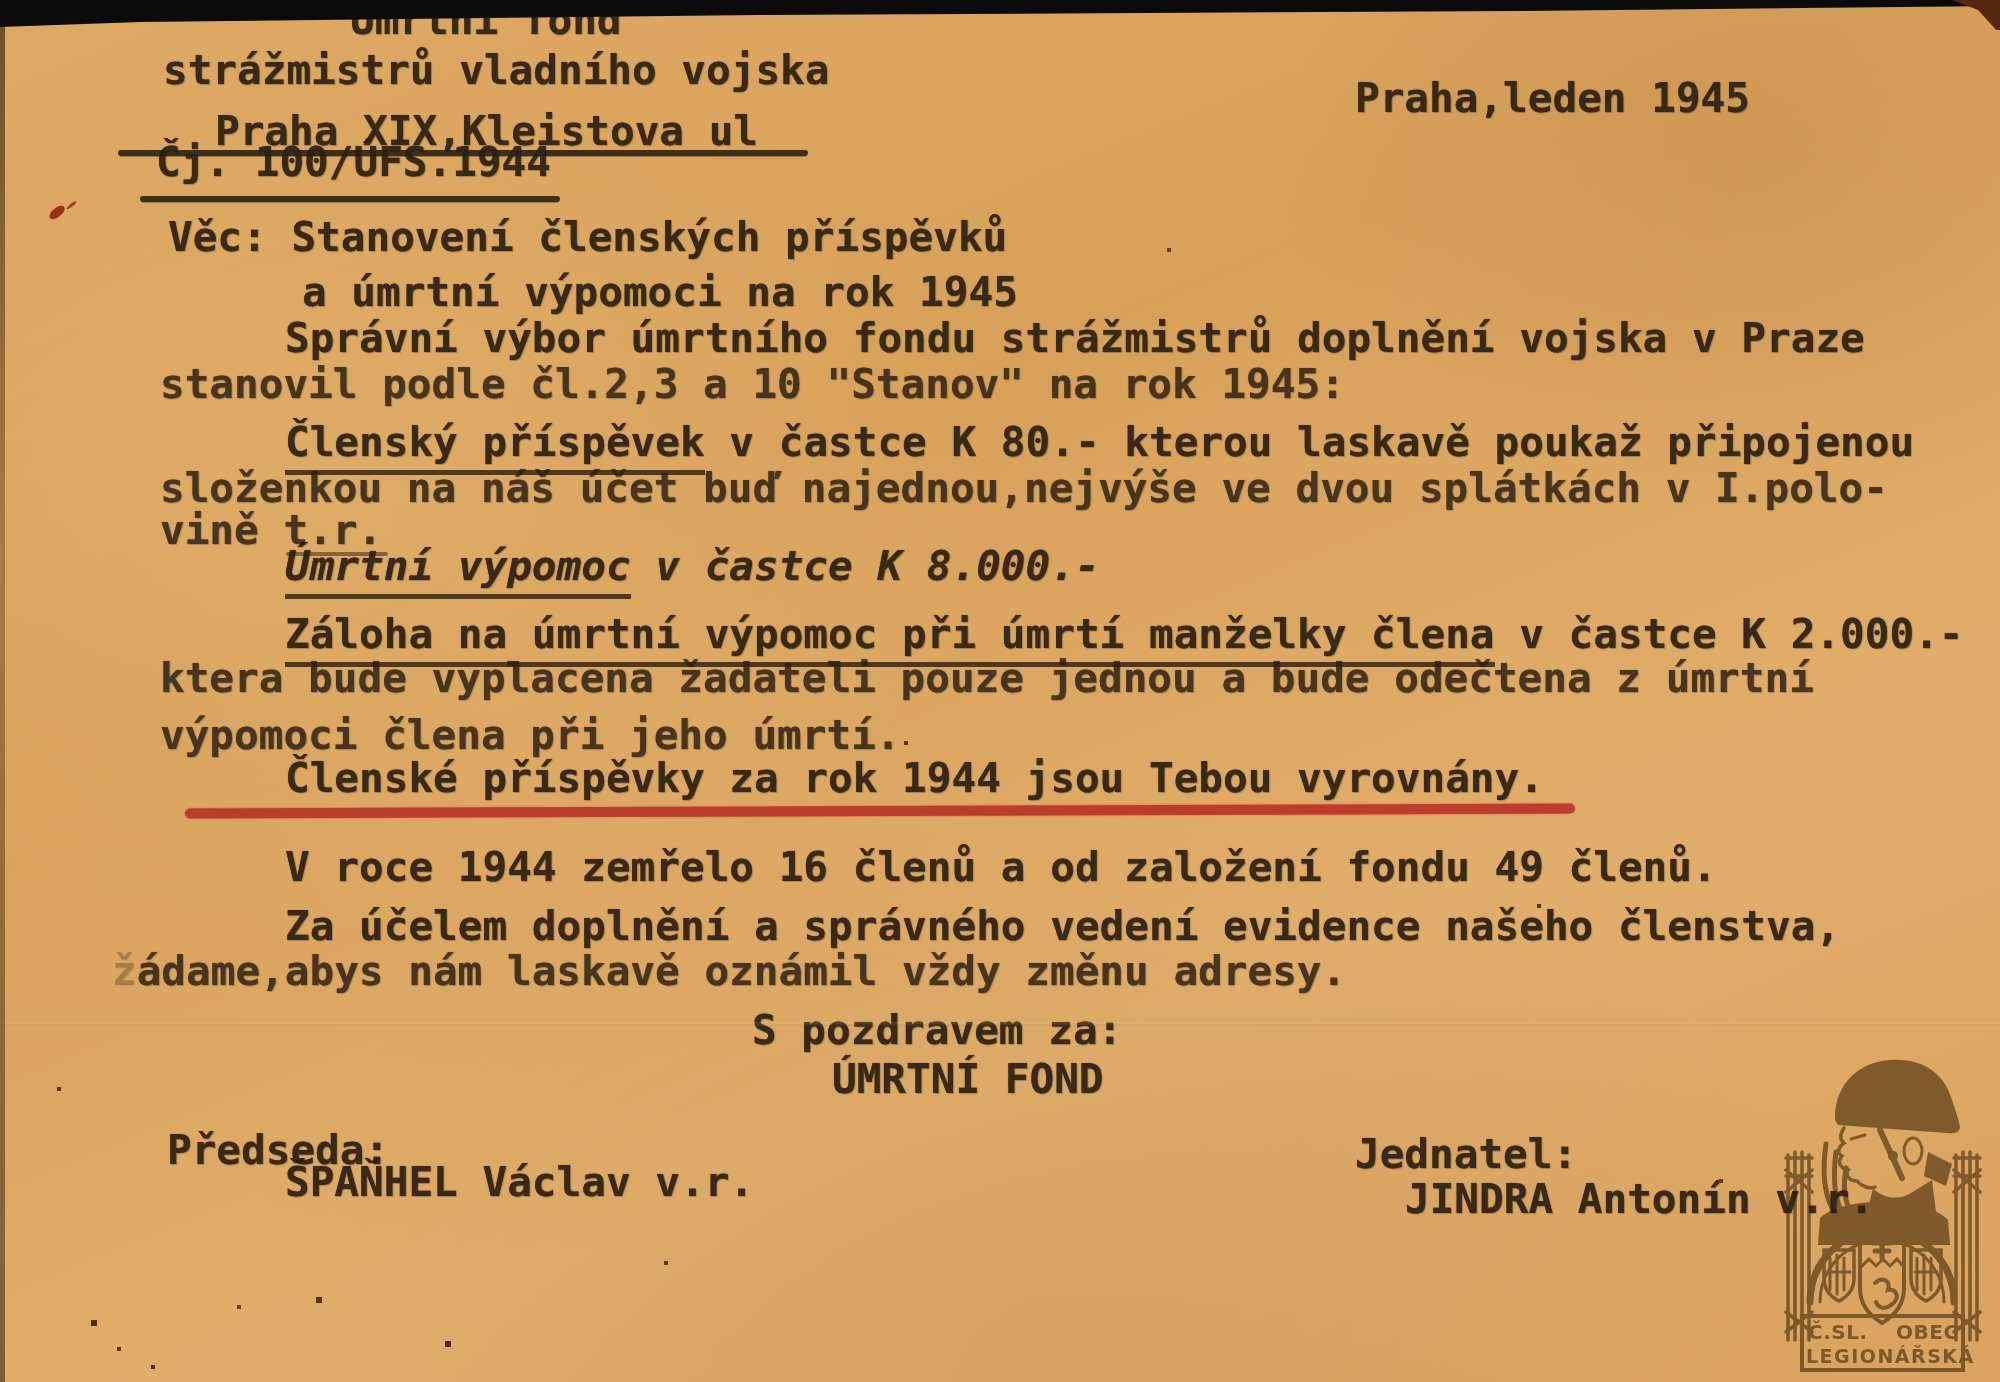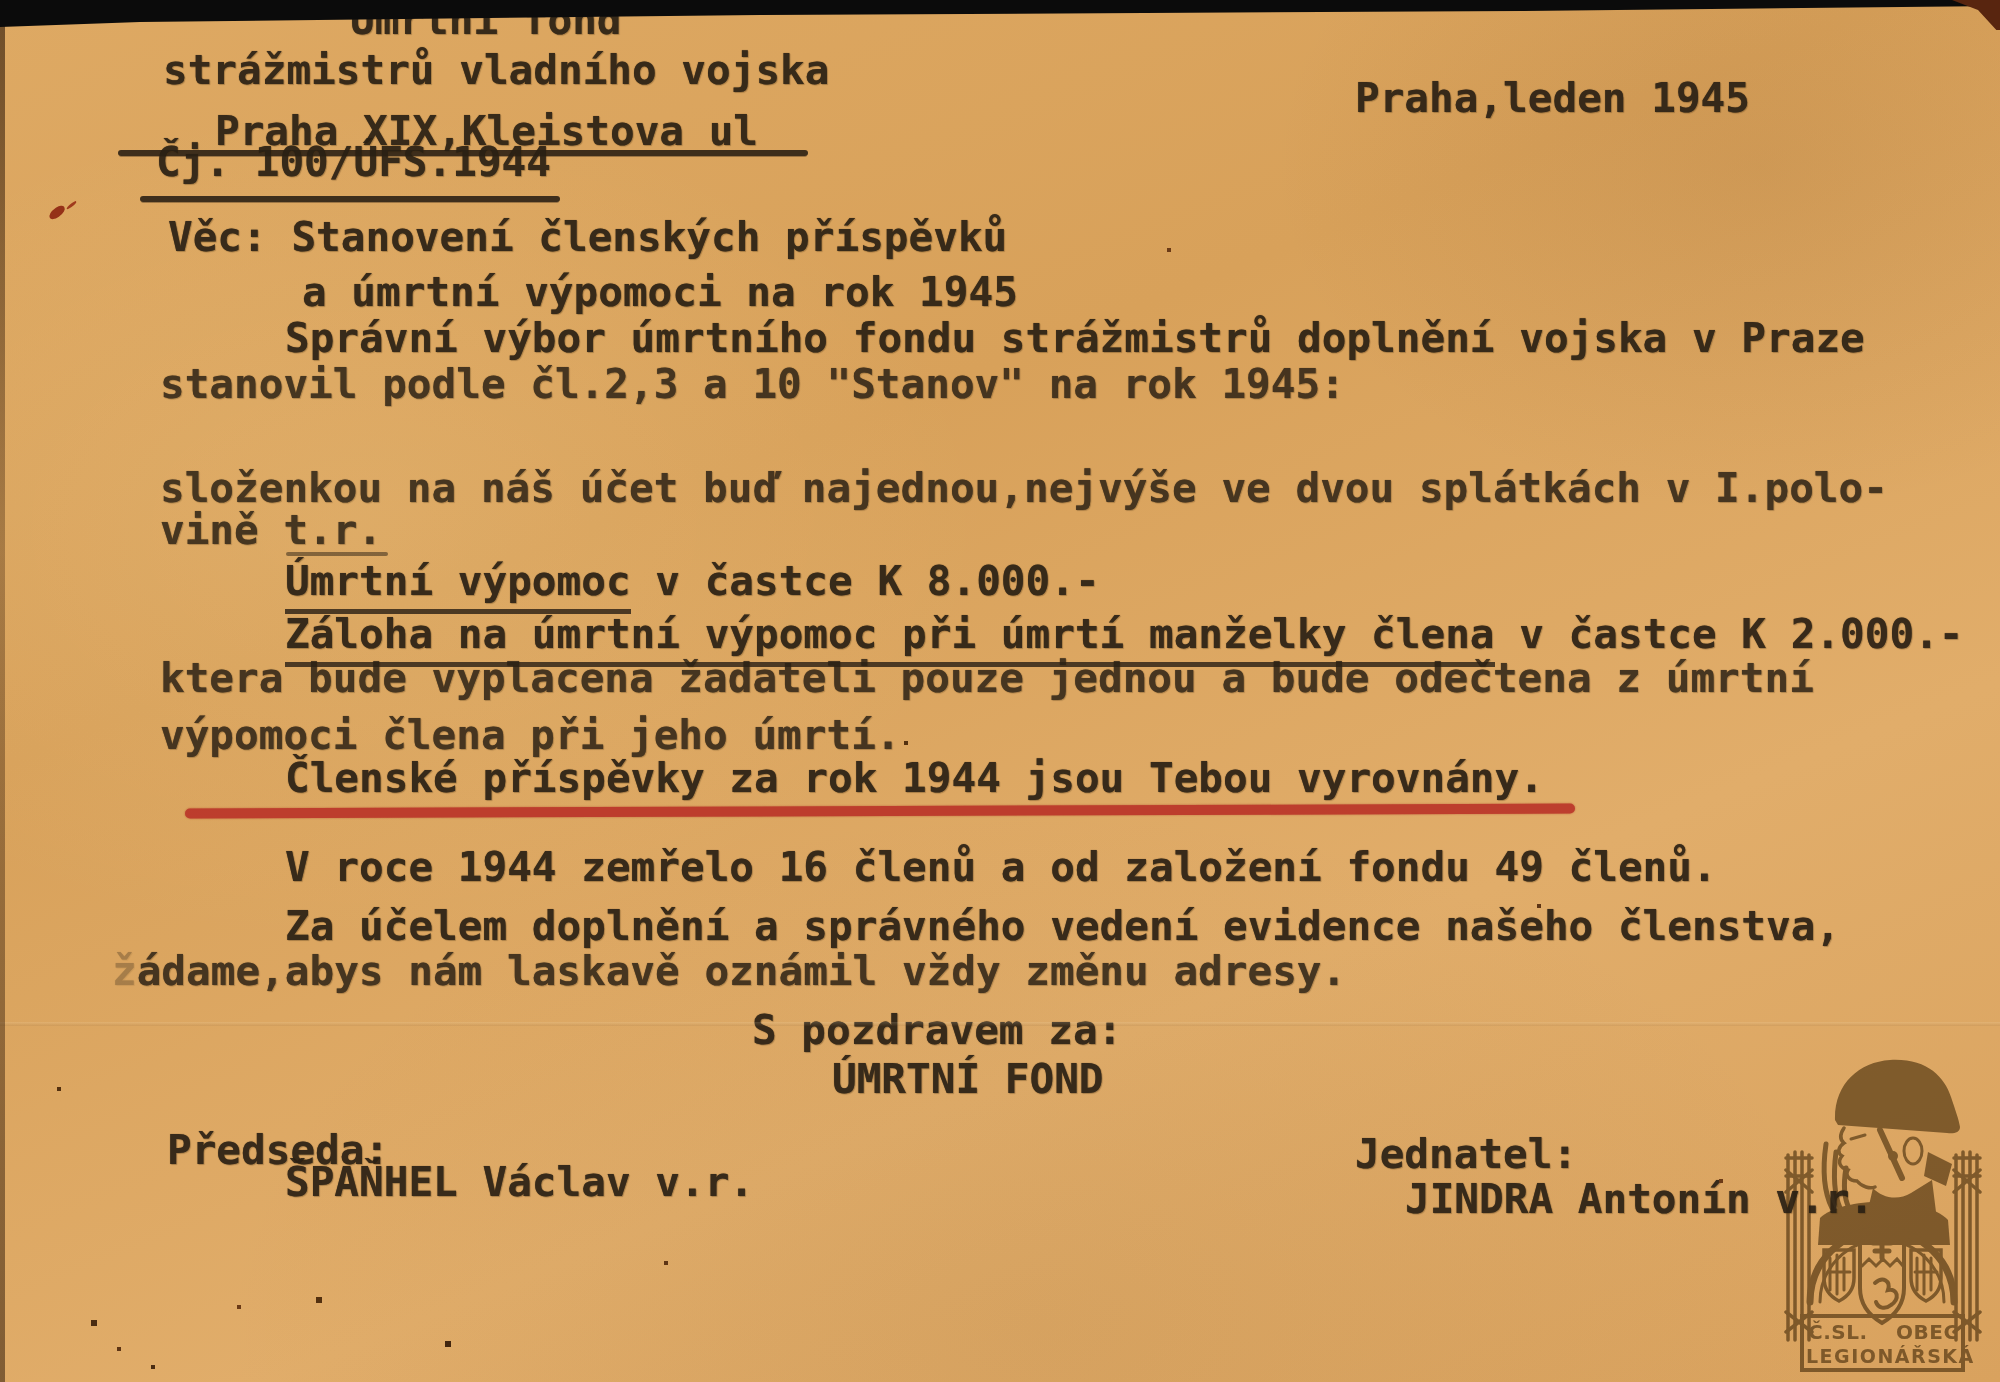--- a/index.html
+++ b/index.html
@@ -80,25 +80,26 @@
 
   <div class="tl" style="left:156px; top:138px;">Čj. 100/ÚFS.1944</div>
   <div class="rule" style="left:140px; top:196px; width:420px;"></div>
 
   <div class="tl" style="left:168px; top:213px;">Věc: Stanovení členských příspěvků</div>
   <div class="tl" style="left:302px; top:268px;">a úmrtní výpomoci na rok 1945</div>
 
   <div class="tl" style="left:285px; top:314px;">Správní výbor úmrtního fondu strážmistrů doplnění vojska v Praze</div>
   <div class="tl f85" style="left:160px; top:360px;">stanovil podle čl.2,3 a 10 "Stanov" na rok 1945:</div>
 
+  <div class="tl" style="left:285px; top:418px;"><span class="emph">Členský příspěvek</span><span> v častce K 80.- kterou laskavě poukaž připojenou</span></div>
   <div class="tl f85" style="left:160px; top:464px;">složenkou na náš účet buď najednou,nejvýše ve dvou splátkách v I.polo-</div>
   <div class="tl f85" style="left:160px; top:506px;">vině t.r.</div>
   <div class="tr-mark"></div>
 
-  <div class="tl" style="left:285px; top:557px;"><span class="emph">Úmrtní výpomoc</span><span> v častce K 8.000.-</span></div>
+  <div class="tl" style="left:285px; top:542px;font-style:italic;"><span class="emph">Úmrtní výpomoc</span><span> v častce K 8.000.-</span></div>
 
   <div class="tl" style="left:285px; top:610px;"><span class="emph">Záloha na úmrtní výpomoc při úmrtí manželky člena</span><span> v častce K 2.000.-</span></div>
   <div class="tl f85" style="left:160px; top:654px;">ktera bude vyplacena žadateli pouze jednou a bude odečtena z úmrtní</div>
   <div class="tl f85" style="left:160px; top:698px;margin-top:13px;">výpomoci člena při jeho úmrtí.</div>
 
   <div class="tl" style="left:285px; top:754px;">Členské příspěvky za rok 1944 jsou Tebou vyrovnány.</div>
   <div class="red-rule"></div>
 
   <div class="tl" style="left:285px; top:843px;">V roce 1944 zemřelo 16 členů a od založení fondu 49 členů.</div>
 

